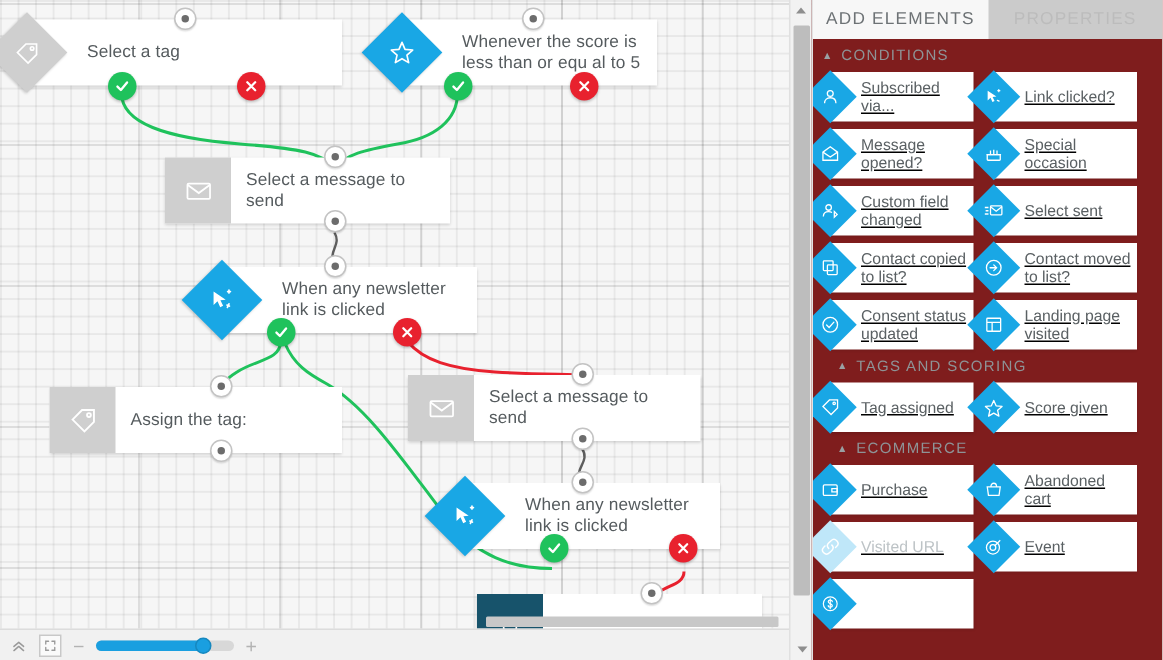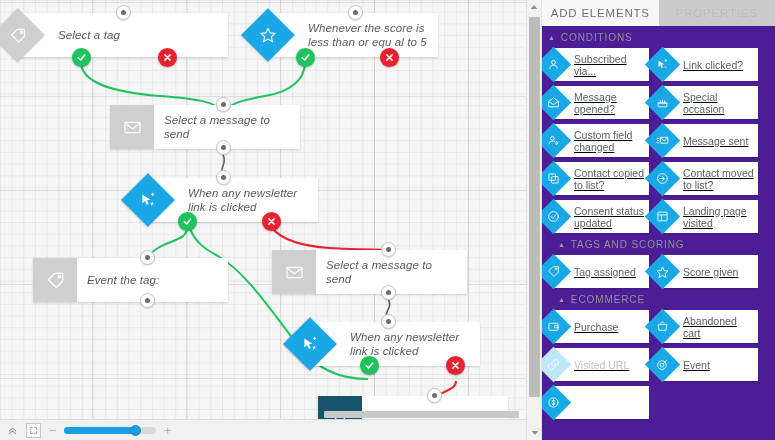--- a/index.html
+++ b/index.html
@@ -17,21 +17,20 @@
     width: 541px; height: 440px;
     background-color: #f6f6f6;
     background-image:
       linear-gradient(to right, rgba(0,0,0,0.055) 1px, transparent 1px),
       linear-gradient(to bottom, rgba(0,0,0,0.055) 1px, transparent 1px),
       linear-gradient(to right, rgba(0,0,0,0.10) 1px, transparent 1px),
       linear-gradient(to bottom, rgba(0,0,0,0.10) 1px, transparent 1px);
     background-size: 11.7px 11.7px, 11.7px 11.7px, 94px 94px, 94px 94px;
     background-position: 0 0, 0 0, -2px 2px, -2px 2px;
     overflow: hidden;
-    font-style: italic;
   }
   #canvas::after {
     content: "";
     position: absolute; left: 0; top: 0; right: 0; bottom: 0;
     background-image:
       repeating-linear-gradient(to right, rgba(0,0,0,0.07) 0 2px, transparent 2px 5px),
       repeating-linear-gradient(to bottom, rgba(0,0,0,0.07) 0 2px, transparent 2px 5px);
     background-size: 100% 1px, 1px 100%;
     background-repeat: repeat-y, repeat-x;
     background-position: 0 0, 0 0;
@@ -161,21 +160,21 @@
   #hscroll .thumb {
     position: absolute; right: 22px; bottom: 1px;
     width: 195px; height: 7px;
     background: #c8c8c8; border-radius: 1px;
   }
 
   
   #sidebar {
     position: absolute; right: 0; top: 0;
     width: 234px; height: 440px;
-    background: #4c1d95;
+    background: #7f1d1d;
     border-left: 1px solid #e2e2e2;
     overflow: hidden;
   }
   #tabs { display: flex; height: 26px; background: #f7f7f7; }
   .tab {
     flex: 1;
     display: flex; align-items: center; justify-content: center;
     font-size: 11.5px; letter-spacing: .8px;
     color: #6d7275;
   }
@@ -341,21 +340,21 @@
         </svg>
     </div>
 
     <div class="node" style="left:33px; top:258px; width:195px;">
       <div class="sq-icon grey">
         <svg width="19" height="19" viewBox="0 0 24 24" fill="none" stroke="#ffffff" stroke-width="1.6">
           <path d="M3 11 L11 3 L21 3 L21 13 L13 21 Z"></path>
             <circle cx="16.8" cy="7.2" r="1.6"></circle>
         </svg>
       </div>
-      <div class="label">Event the tag:</div>
+      <div class="label">Assign the tag:</div>
     </div>
     <div class="dot" style="left:140px; top:250px;">
         <i></i>
       </div>
     <div class="dot" style="left:140px; top:293px;">
         <i></i>
       </div>
 
     <div class="node" style="left:272px; top:250px; width:195px;">
       <div class="sq-icon grey">
@@ -541,21 +540,21 @@
       <div class="card">
         <div class="cdia">
             <span>
           <svg width="13" height="13" viewBox="0 0 24 24" fill="none" stroke="#fff" stroke-width="1.6">
                 <rect x="8" y="6" width="14" height="11" rx="1"></rect>
                 <path d="M8 7 L15 12.5 L22 7"></path>
                 <path d="M1 8 L5.5 8 M2 12 L5.5 12 M1 16 L5.5 16"></path>
               </svg>
         </span>
           </div>
-        <div class="ctext">Message sent</div>
+        <div class="ctext">Select sent</div>
       </div>
 
       <div class="card">
         <div class="cdia">
             <span>
           <svg width="13" height="13" viewBox="0 0 24 24" fill="none" stroke="#fff" stroke-width="1.6">
                 <rect x="3.5" y="3.5" width="12" height="12" rx="1"></rect>
                 <rect x="8.5" y="8.5" width="12" height="12" rx="1"></rect>
               </svg>
         </span>

